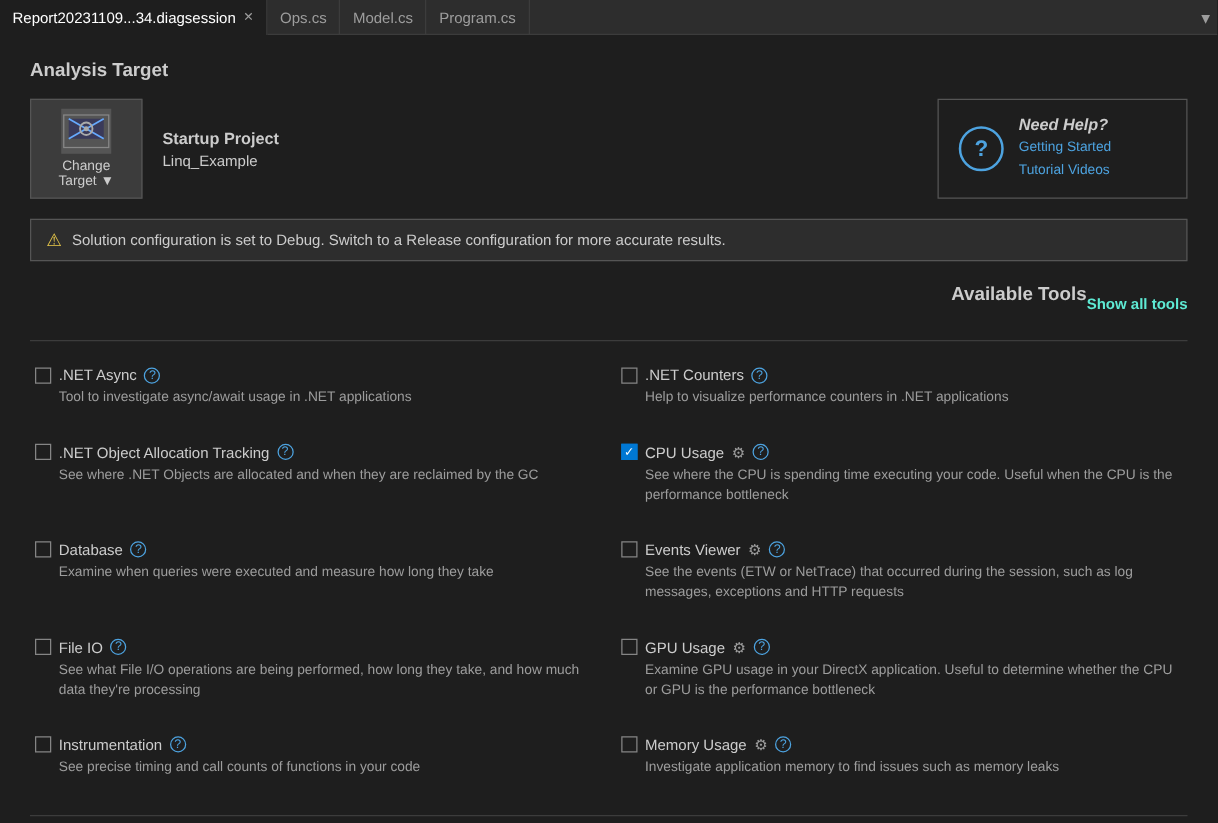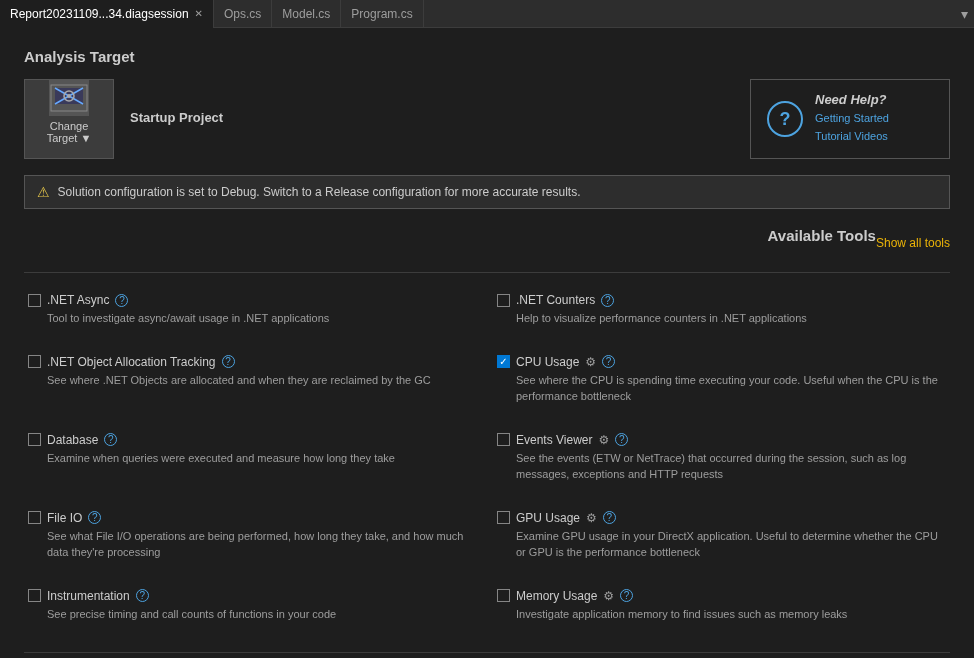--- a/index.html
+++ b/index.html
@@ -75,20 +75,21 @@
     }
 
     .target-icon-box {
       width: 90px;
       height: 80px;
       background: #3c3c3c;
       border: 1px solid #555;
       display: flex;
       flex-direction: column;
       align-items: center;
+      justify-content: center;
       margin-right: 16px;
       cursor: pointer;
     }
     .target-icon-box .icon-img {
       width: 40px;
       height: 36px;
       background: #555;
       display: flex;
       align-items: center;
       justify-content: center;
@@ -168,23 +169,24 @@
     }
 
     
     .tools-header {
       display: flex;
       align-items: center;
       justify-content: flex-end;
       margin-bottom: 14px;
     }
     .show-all-tools {
-      color: #eab308;
-      cursor: pointer;
-      font-size: 12px;
+      color: #5eead4;
+      cursor: pointer;
+      font-size: 12px;
+      font-weight: bold;
     }
 
     .tools-divider {
       border: none;
       border-top: 1px solid #3c3c3c;
       margin-bottom: 14px;
     }
 
     
     .tools-grid {
@@ -327,20 +329,21 @@
           <line x1="6" y1="21" x2="34" y2="5" stroke="#6af" stroke-width="1.5"></line>
           <circle cx="20" cy="13" r="5" fill="none" stroke="#aaa" stroke-width="1.5"></circle>
           <circle cx="20" cy="13" r="2" fill="#aaa"></circle>
         </svg>
       </div>
       <div class="label">Change<br>Target <span>▼</span></div>
     </div>
 
     <div class="startup-info">
       <div class="startup-label">Startup Project</div>
+      <div class="project-name">Linq_Example</div>
     </div>
 
     <div class="help-box">
       <div class="help-icon">?</div>
       <div class="help-text">
         <div class="help-title">Need Help?</div>
         <a href="#">Getting Started</a>
         <a href="#">Tutorial Videos</a>
       </div>
     </div>

